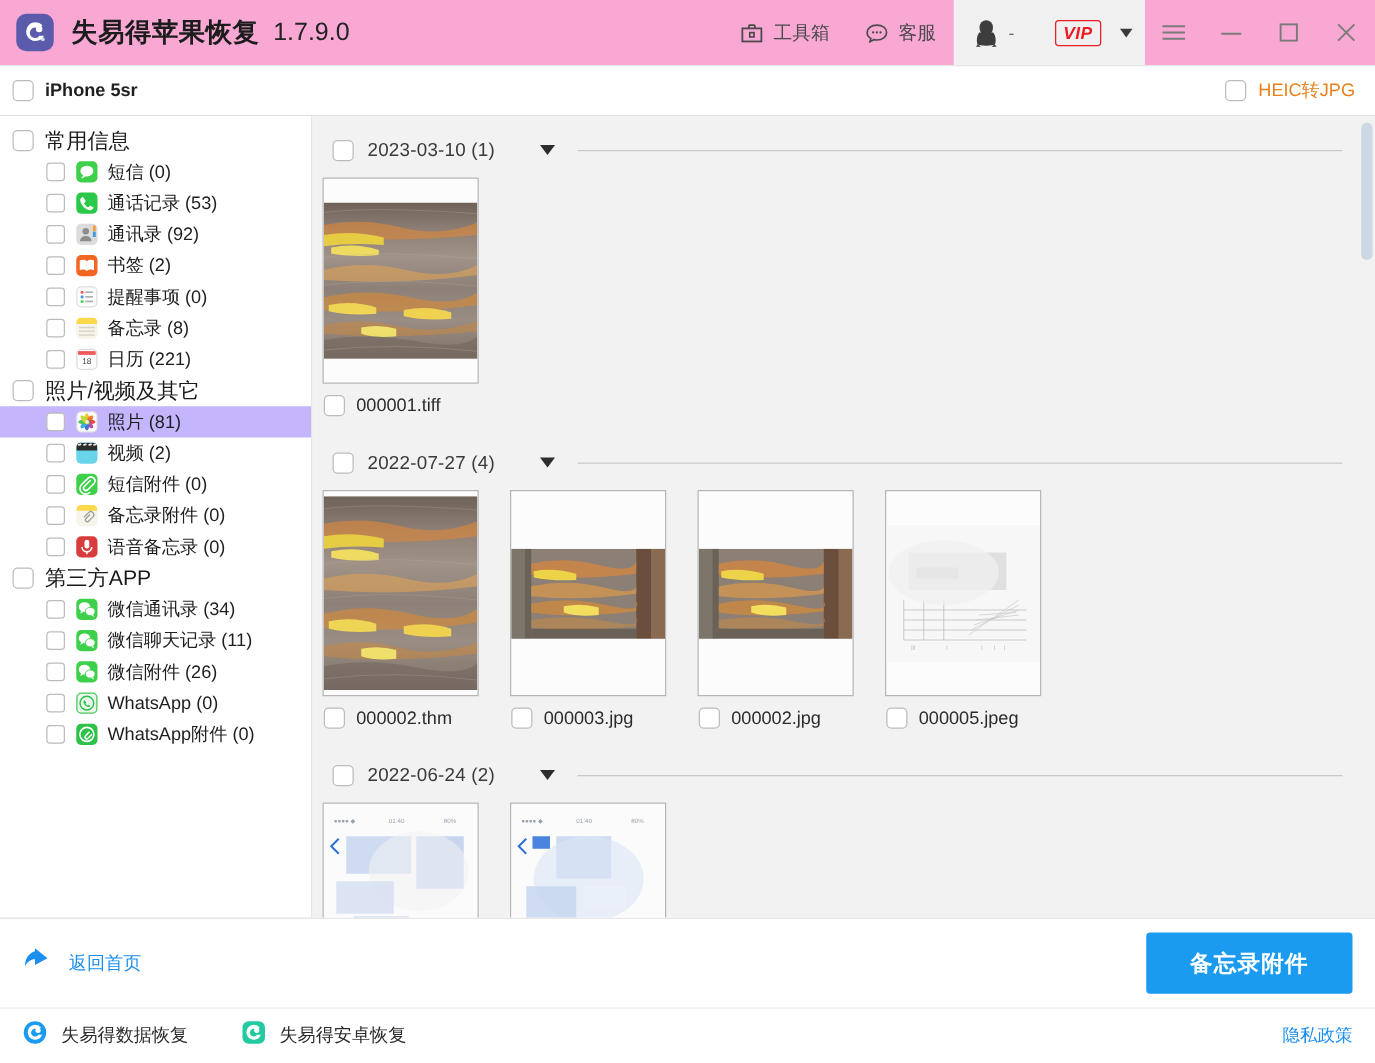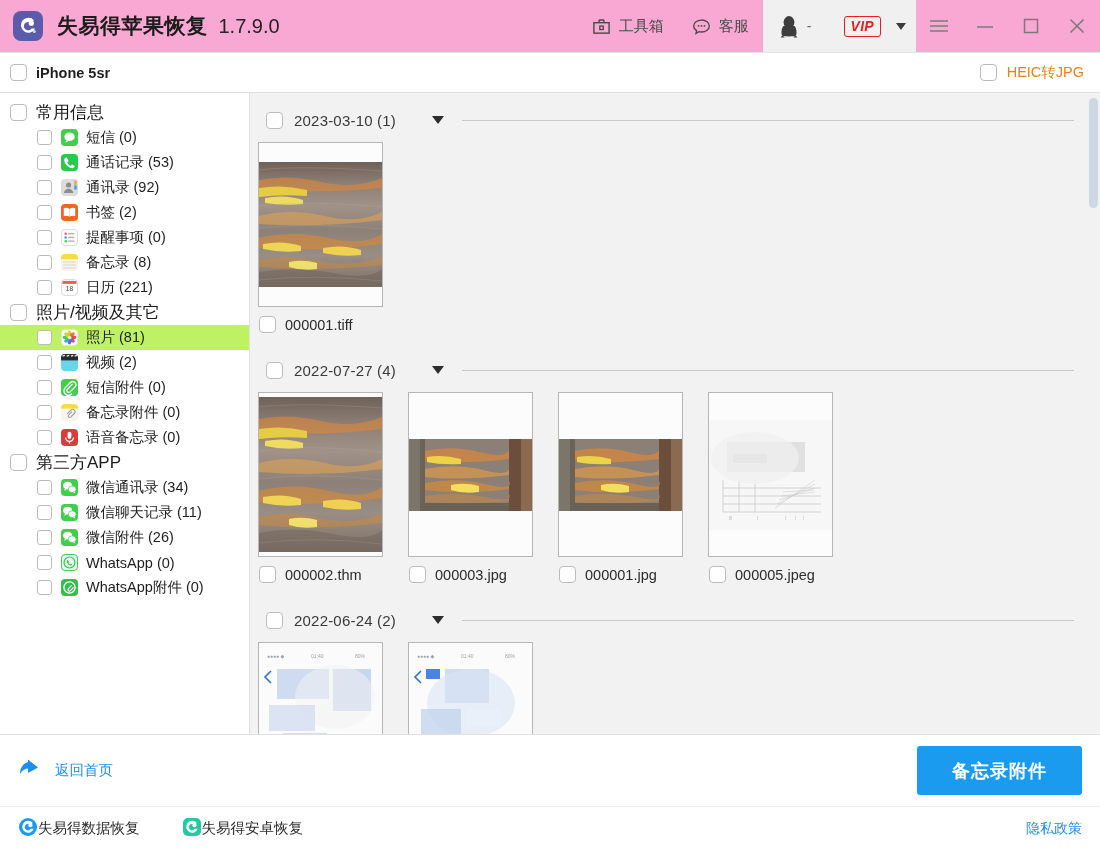--- a/index.html
+++ b/index.html
@@ -85,21 +85,21 @@
     display: flex; align-items: center; height: 25px; padding-left: 10px;
     cursor: pointer;
   }
   .node-group .gl {
     font-size: 17px; color: #1a1a1a; margin-left: 9px; white-space: nowrap;
   }
   .node-leaf {
     display: flex; align-items: center; height: 25px; padding-left: 37px;
     cursor: pointer;
   }
-  .node-leaf.sel { background: #bef264; }
+  .node-leaf.sel { background: #c4b5fd; }
   .node-leaf .ic {
     width: 17px; height: 17px; margin-left: 9px; flex: 0 0 17px;
     border-radius: 4px; display: flex; align-items: center; justify-content: center;
     overflow: hidden; position: relative;
   }
   .node-leaf .ll {
     font-size: 14.5px; color: #1e1e1e; margin-left: 8px; white-space: nowrap;
   }
 
   
@@ -156,21 +156,21 @@
     background: #1a9bf0; color: #ffffff; font-size: 18px; font-weight: 700;
     border: none; border-radius: 3px; width: 165px; height: 49px;
     cursor: pointer; letter-spacing: 1px;
   }
 
   
   .footer {
     height: 44px; flex: 0 0 44px; background: #ffffff; display: flex;
     align-items: center; padding: 0 18px; border-top: 1px solid #ececec;
   }
-  .foot-link { display: flex; align-items: center; gap: 0; cursor: pointer; margin-right: 42px; }
+  .foot-link { display: flex; align-items: center; gap: 11px; cursor: pointer; margin-right: 42px; }
   .foot-link .fl { font-size: 14.5px; color: #2b2b2b; }
   .foot-spacer { flex: 1 1 auto; }
   .privacy { font-size: 14px; color: #1c8ef0; cursor: pointer; }
 </style>
 </head>
 <body>
 
 <div class="app">
 
   <div class="titlebar">
@@ -601,21 +601,21 @@
                   <path d="M16 30 Q46 24 74 31 T100 28 L100 36 Q52 42 16 38 Z" fill="#e09c4a" opacity="0.75"></path>
                   <path d="M16 44 Q46 38 76 45 T100 42 L100 50 Q52 56 16 51 Z" fill="#d98b35" opacity="0.75"></path>
                   <path d="M42 46 Q56 43 70 47 L70 53 Q54 55 42 51 Z" fill="#ffe95c"></path>
                   <path d="M16 57 Q46 52 76 58 T100 55 L100 62 Q52 67 16 63 Z" fill="#c98b44" opacity="0.6"></path>
                 </g>
                 <rect x="16" y="64" width="84" height="8" fill="#5b5249" opacity="0.7"></rect>
               </svg>
             </div>
             <div class="tile-cap">
               <span class="cbx lg"></span>
-              <span class="fn">000001.jpg</span>
+              <span class="fn">000002.jpg</span>
             </div>
           </div>
 
           <div class="tile">
             <div class="tile-frame">
               <svg class="thumb" width="123" height="110" viewBox="0 0 123 110">
                 <rect width="123" height="110" fill="#f7f7f7"></rect>
                 <g stroke="#b9b9b9" stroke-width="0.6" fill="none">
                   <path d="M14 92 H112"></path>
                     <path d="M14 84 H112"></path>

